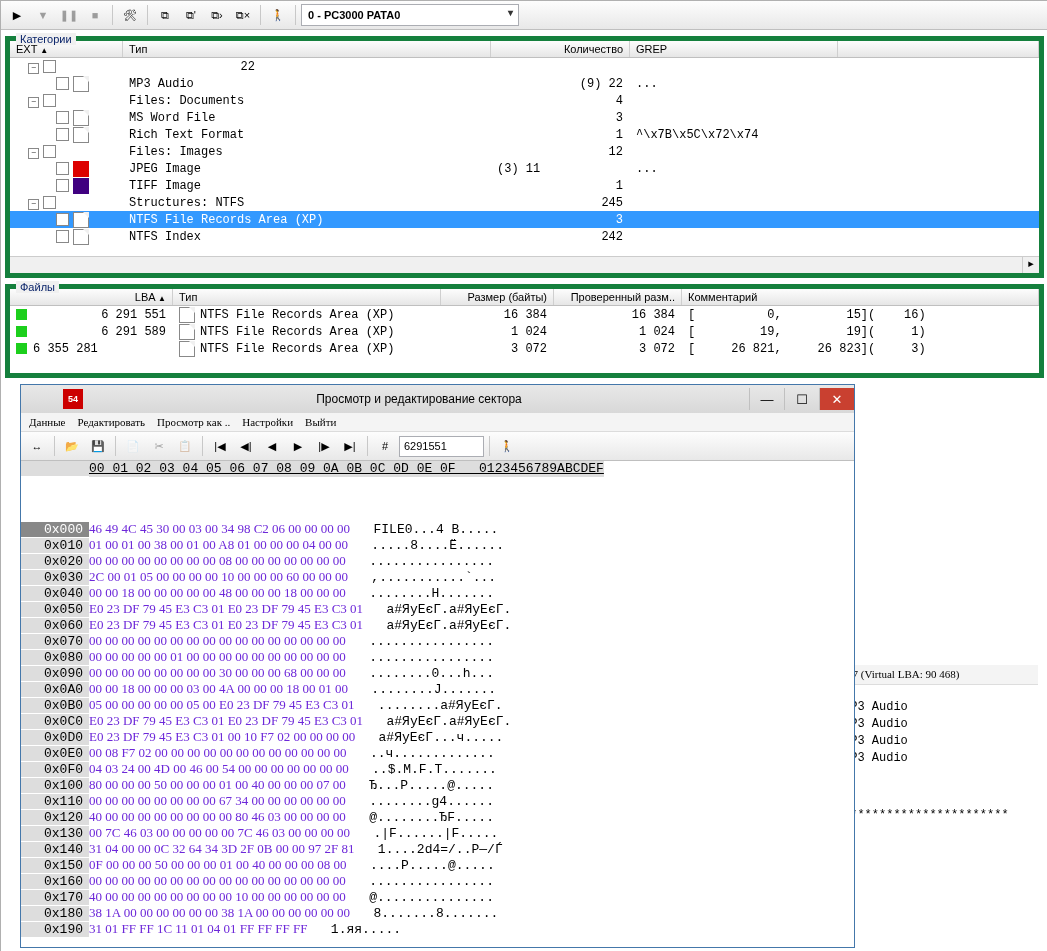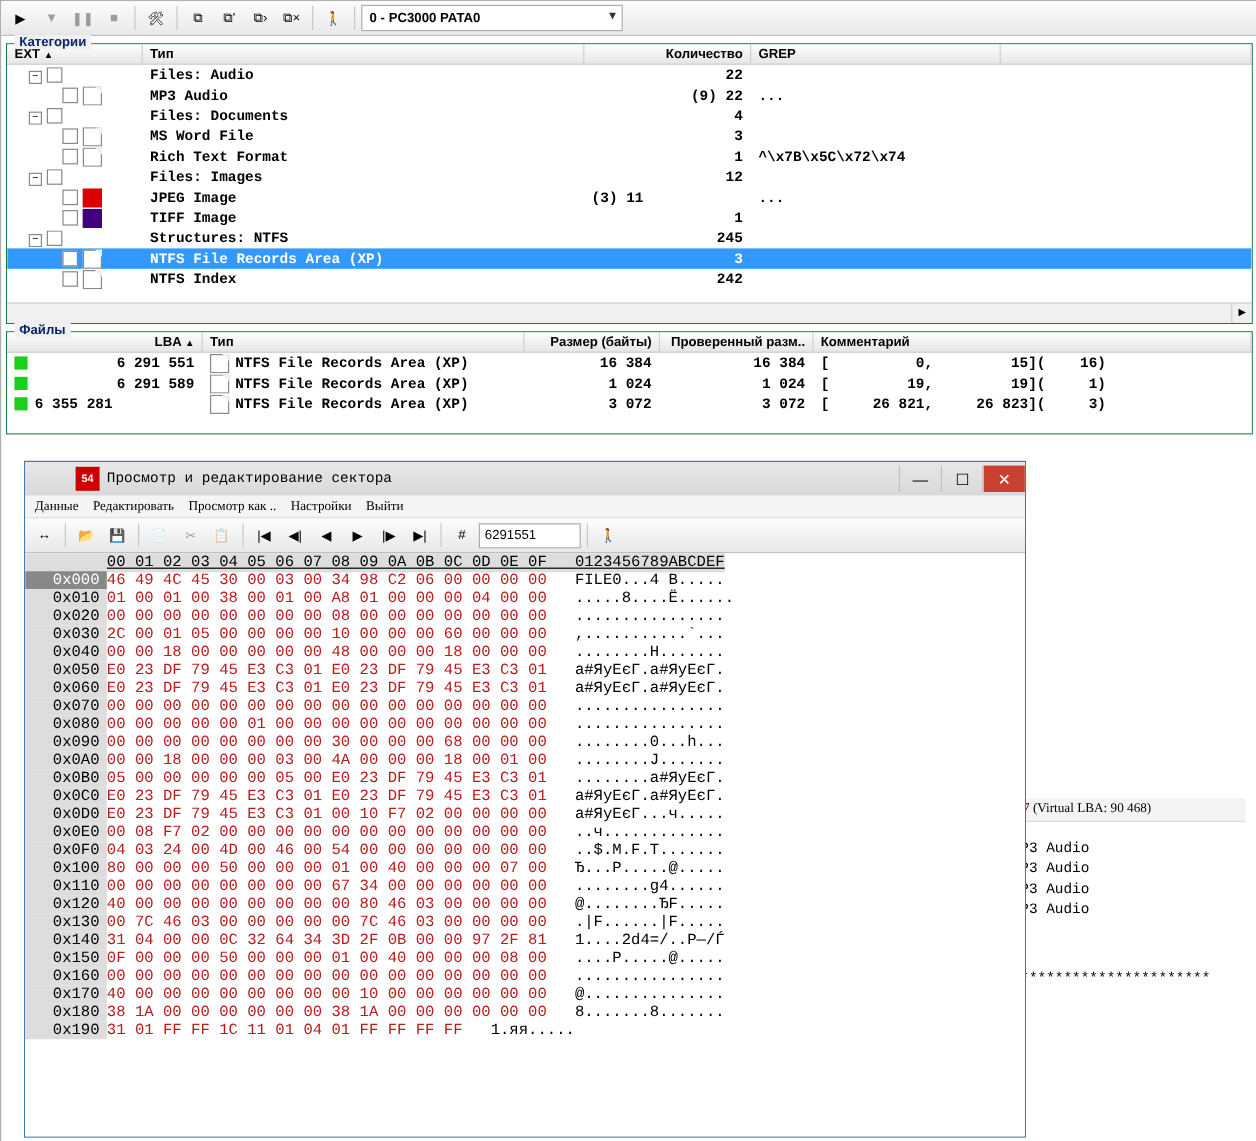--- a/index.html
+++ b/index.html
@@ -6,21 +6,21 @@
   .win-frame{background:#fff;border:1px solid #b0b0b0;}
   
   .toolbar{display:flex;align-items:center;height:28px;background:linear-gradient(#fdfdfd,#e8e8e8);border-bottom:1px solid #bfbfbf;padding:0 4px;gap:2px;}
   .toolbar .sep{width:1px;height:20px;background:#c8c8c8;margin:0 3px;}
   .tbbtn{width:22px;height:22px;display:flex;align-items:center;justify-content:center;border:1px solid transparent;border-radius:2px;cursor:default;}
   .tbbtn.disabled{opacity:.35}
   .combo{border:1px solid #abadb3;background:#fff;height:20px;padding:0 20px 0 6px;font-size:11px;position:relative;min-width:190px;display:flex;align-items:center;font-weight:bold;}
   .combo::after{content:"▾";position:absolute;right:5px;top:2px;font-size:10px;color:#333}
   .tbinput{border:1px solid #abadb3;background:#fff;height:19px;font-size:11px;padding:0 4px;}
   
-  .group{position:relative;margin:6px 4px 0;border:1px solid #15803d;font-weight:bold;}
+  .group{position:relative;margin:6px 4px 0;border:5px solid #15803d;}
   .group .legend{position:absolute;top:-8px;left:6px;background:#f0f0f0;padding:0 4px;font-size:11px;color:#0a246a;}
   
   .grid{background:#fff;font-family:'Courier New',monospace;font-size:12px;flex:1 1 auto;overflow:hidden;}
   .ghdr{display:flex;background:linear-gradient(#fdfdfd,#e6e6e6);border-bottom:1px solid #bfbfbf;}
   .ghdr .cell{border-right:1px solid #cfcfcf;padding:2px 6px;font-family:Tahoma,Arial,sans-serif;font-size:11px;color:#000;}
   .grow{display:flex;height:17px;align-items:center;}
   .grow .cell{border-right:1px solid transparent;padding:0 6px;white-space:pre;overflow:hidden;}
   .grow.sel{background:#3399ff;color:#fff;}
   .tree-indent{display:inline-block;}
   .tree-glyph{display:inline-block;width:9px;height:9px;border:1px solid #888;margin-right:4px;text-align:center;line-height:7px;font-size:9px;font-family:Tahoma;color:#000;background:#fff;}
@@ -28,31 +28,31 @@
   .icon-file{border:1px solid #888;background:#fff;position:relative}
   .icon-file::after{content:"";position:absolute;top:-1px;right:-1px;border:3px solid transparent;border-right-color:#f0f0f0;border-top-color:#f0f0f0;}
   .icon-jpg{border:1px solid #d00;background:#d00;}
   .icon-tif{border:1px solid #400080;background:#400080;}
   
   .sq{width:11px;height:11px;margin-right:6px;background:#1ccf1c;}
   
   .modal{position:absolute;left:19px;top:383px;width:833px;height:562px;border:1px solid #4477aa;box-shadow:0 0 0 1px #fff inset;background:#f0f0f0;display:flex;flex-direction:column;z-index:50;}
   .modal .titlebar{height:28px;background:linear-gradient(#e8e8e8,#d8d8d8);display:flex;align-items:center;padding-left:36px;}
   .modal .appicon{width:20px;height:20px;margin:0 6px;background:#c00;display:flex;align-items:center;justify-content:center;color:#fff;font-size:9px;font-family:Arial;font-weight:bold;}
-  .modal .title{flex:1;font-size:12px;font-family:Liberation Mono, monospace;}
+  .modal .title{flex:1;text-align:center;font-size:12px;font-family:Liberation Sans, sans-serif;}
   .modal .winctl{display:flex;}
   .modal .winbtn{width:34px;height:22px;display:flex;align-items:center;justify-content:center;font-family:Arial;font-size:13px;border-left:1px solid #c0c0c0;}
   .modal .winbtn.close{background:#c94030;color:#fff;}
   .menubar{display:flex;gap:12px;padding:3px 8px;background:#f4f4f4;border-bottom:1px solid #dcdcdc;font-size:11px;font-family:Tahoma;}
-  .hex-main{display:flex;flex-direction:column;font-family:'Courier New',monospace;font-size:13px;background:#fff;flex:1;overflow:hidden;}
+  .hex-main{display:flex;flex-direction:column;font-family:'Courier New',monospace;font-size:13px;background:#fff;flex:1;overflow:hidden;gap:45px;}
   .hex-header{background:#ddd;color:#000;text-decoration:underline;padding:1px 0;white-space:pre}
   .hex-row{white-space:pre;padding:0;}
   .addr{background:#ddd;display:inline-block;width:62px;text-align:right;padding-right:6px;}
   .addr.sel{background:#888;color:#fff;}
-  .hex{color:#b91c1c;}
+  .hex{color:#6d28d9;font-family:Liberation Serif, serif;}
   .asc{color:#000;}
   .rightpane{position:absolute;right:0;top:660px;width:195px;font-family:'Courier New',monospace;font-size:12px;color:#000;line-height:17px;background:#fff;padding:4px 10px 20px 0;}
 </style>
 </head>
 <body>
 
 <div class="win-frame" style="width:1047px;height:951px;position:relative;overflow:hidden;">
 
   <div class="toolbar">
     <div class="tbbtn">▶</div>
@@ -81,21 +81,20 @@
       <div class="ghdr">
         <div class="cell" style="width:100px"><span>EXT</span> <span style="font-size:8px">▲</span></div>
         <div class="cell" style="width:355px">Тип</div>
         <div class="cell" style="width:126px;text-align:right">Количество</div>
         <div class="cell" style="width:195px">GREP</div>
         <div class="cell" style="flex:1"></div>
       </div>
       <div id="cat-body" class="grid">
           <div class="grow">
             <div class="cell" style="width: 100px;"><span class="tree-indent" style="width: 12px;"></span><span class="tree-glyph">−</span><span style="display: inline-block; width: 11px; height: 11px; border: 1px solid rgb(136, 136, 136); background: rgb(255, 255, 255); margin-right: 4px; vertical-align: middle;"></span></div>
-            <div class="cell" style="width: 355px;">Files: Audio</div>
             <div class="cell" style="width: 126px; text-align: right;">22</div>
             <div class="cell" style="width: 195px;"></div>
           </div>
           <div class="grow">
             <div class="cell" style="width: 100px;"><span class="tree-indent" style="width: 40px;"></span><span style="display: inline-block; width: 11px; height: 11px; border: 1px solid rgb(136, 136, 136); background: rgb(255, 255, 255); margin-right: 4px; vertical-align: middle;"></span><span class="icon-mini icon-file"></span></div>
             <div class="cell" style="width: 355px;">MP3 Audio</div>
             <div class="cell" style="width: 126px; text-align: right;">(9) 22</div>
             <div class="cell" style="width: 195px;">...</div>
           </div>
           <div class="grow">

